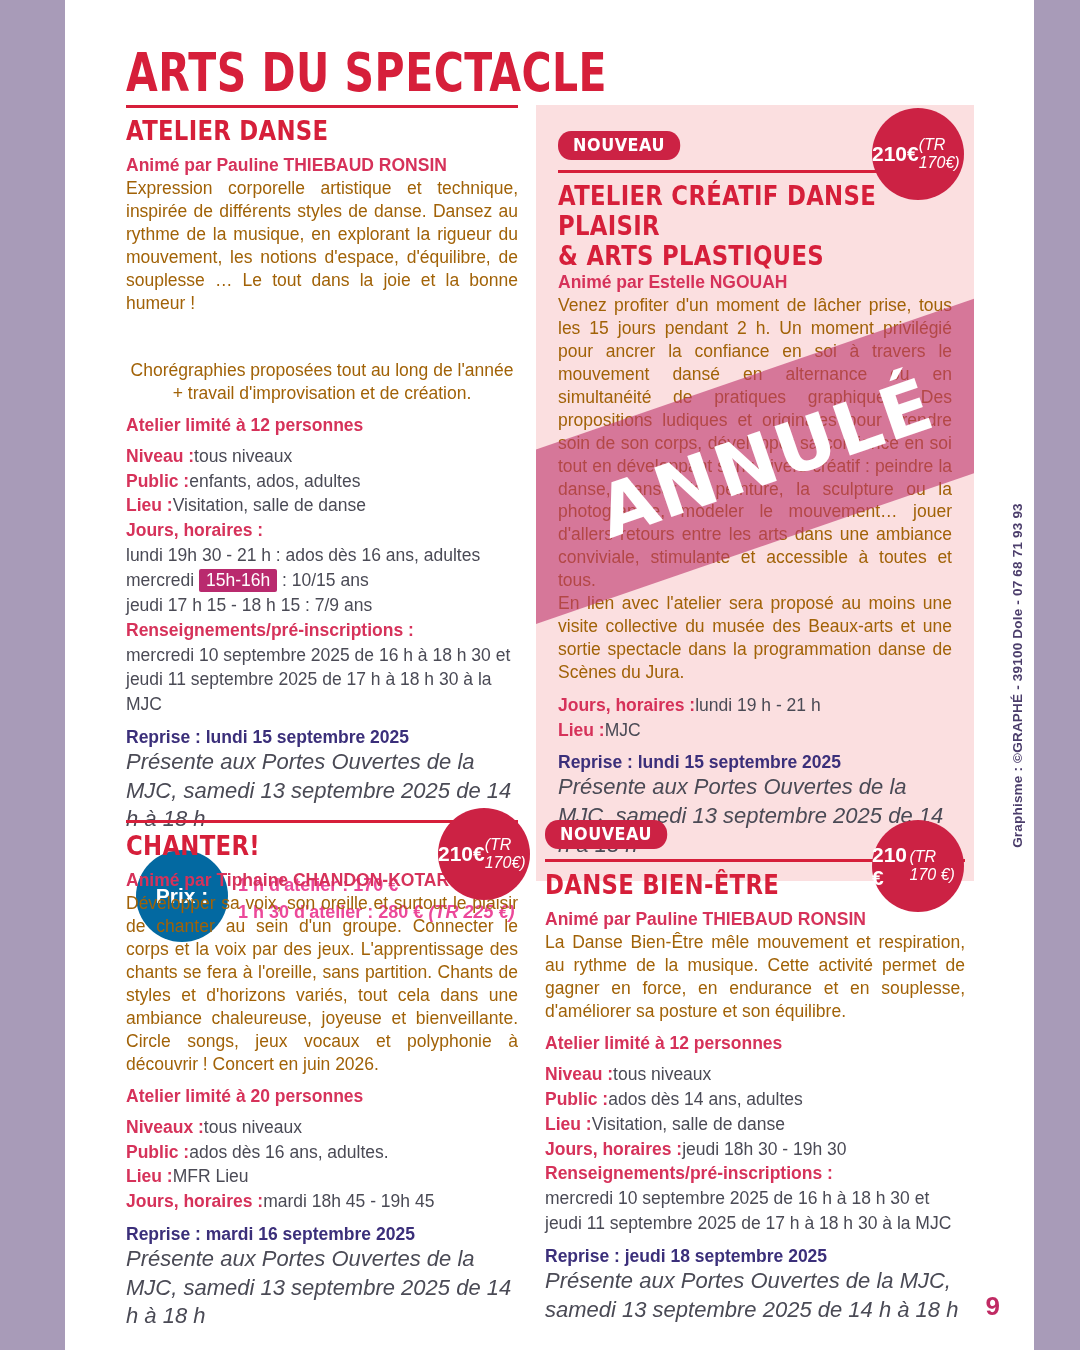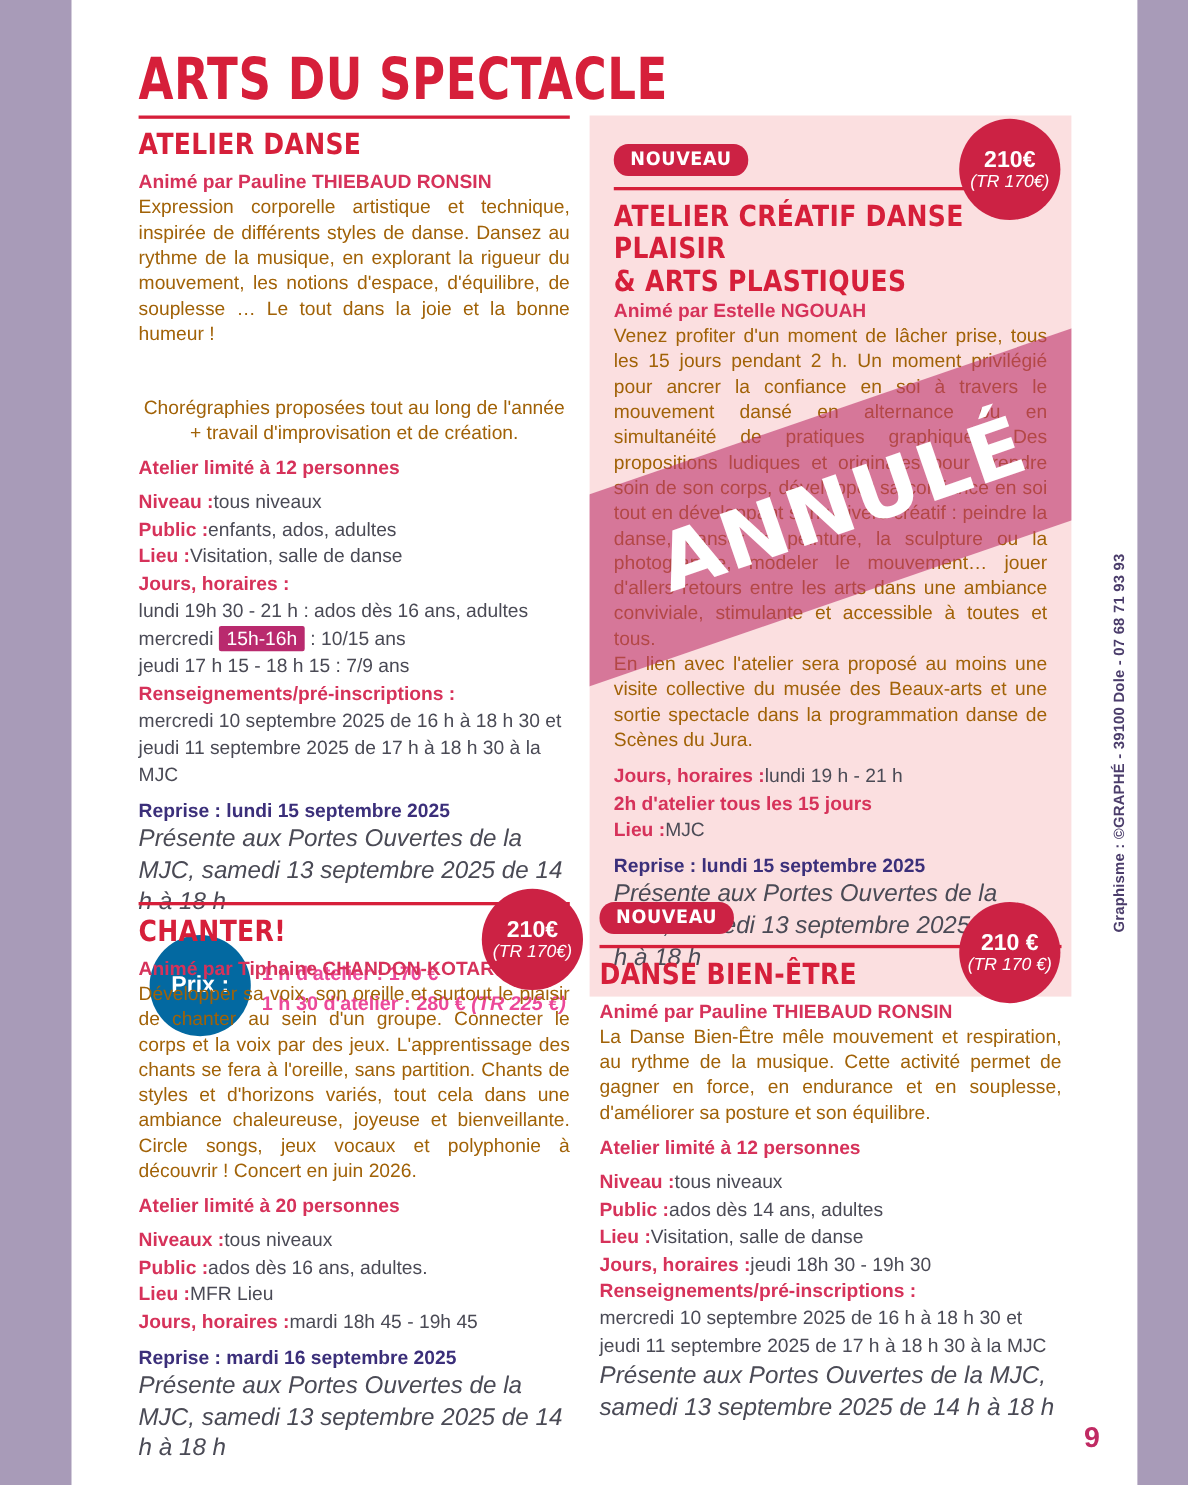--- a/index.html
+++ b/index.html
@@ -110,22 +110,22 @@
     background: #b92a6e; color: #ffffff;
     padding: 1px 7px 2px 7px; border-radius: 2px;
     font-weight: 400;
   }
 
   
   .price-circle {
     position: absolute;
     width: 92px; height: 92px; border-radius: 50%;
     background: #cc2244; color: #fff;
-    display: flex; flex-direction: column;
-    align-items: center; justify-content: center;
+    display: flex; flex-direction: row;
+    align-items: center; justify-content: flex-end;
     line-height: 1.1;
   }
   .price-circle .amt { font-size: 21px; font-weight: 800; }
   .price-circle .tr { font-size: 16px; font-style: italic; }
 
   
   .prix-row {
     position: relative; margin-top: 16px; height: 102px;
   }
   .prix-badge {
@@ -249,23 +249,20 @@
       <div>&amp; ARTS PLASTIQUES</div>
     </div>
     <div class="lead">Animé par Estelle NGOUAH</div>
     <div class="body">Venez profiter d'un moment de lâcher prise, tous les 15 jours pendant 2 h. Un moment privilégié pour ancrer la confiance en soi à travers le mouvement dansé en alternance ou en simultanéité de pratiques graphiques. Des propositions ludiques et originales pour prendre soin de son corps, développer sa confiance en soi tout en développant son univers créatif : peindre la danse, danser la peinture, la sculpture ou la photographie, modeler le mouvement… jouer d'allers retours entre les arts dans une ambiance conviviale, stimulante et accessible à toutes et tous.</div>
     <div class="body">En lien avec l'atelier sera proposé au moins une visite collective du musée des Beaux-arts et une sortie spectacle dans la programmation danse de Scènes du Jura.</div>
     <div class="gap"></div>
     <div class="kv">
       <b>Jours, horaires :</b><span>lundi 19 h - 21 h</span>
     </div>
     <div class="kv">
-      <b>2h d'atelier tous les 15 jours</b>
-    </div>
-    <div class="kv">
       <b>Lieu :</b><span>MJC</span>
     </div>
     <div class="reprise">Reprise : lundi 15 septembre 2025</div>
     <div class="reprise-sub">Présente aux Portes Ouvertes de la MJC, samedi 13 septembre 2025 de 14 h à 18 h</div>
   </div>
 
   <div class="price-circle" style="left:872px; top:108px;">
     <span class="amt">210€</span>
     <span class="tr">(TR 170€)</span>
   </div>
@@ -319,20 +316,21 @@
     <div class="kv">
       <b>Lieu :</b><span>Visitation, salle de danse</span>
     </div>
     <div class="kv">
       <b>Jours, horaires :</b><span>jeudi 18h 30 - 19h 30</span>
     </div>
     <div class="kv">
       <b>Renseignements/pré-inscriptions :</b>
     </div>
     <div class="kv">mercredi 10 septembre 2025 de 16 h à 18 h 30 et jeudi 11 septembre 2025 de 17 h à 18 h 30 à la MJC</div>
+    <div class="reprise">Reprise : jeudi 18 septembre 2025</div>
     <div class="reprise-sub">Présente aux Portes Ouvertes de la MJC, samedi 13 septembre 2025 de 14 h à 18 h</div>
   </div>
 
   <div class="price-circle" style="left:872px; top:820px;">
     <span class="amt">210 €</span>
     <span class="tr">(TR 170 €)</span>
   </div>
 
 </div>
 

